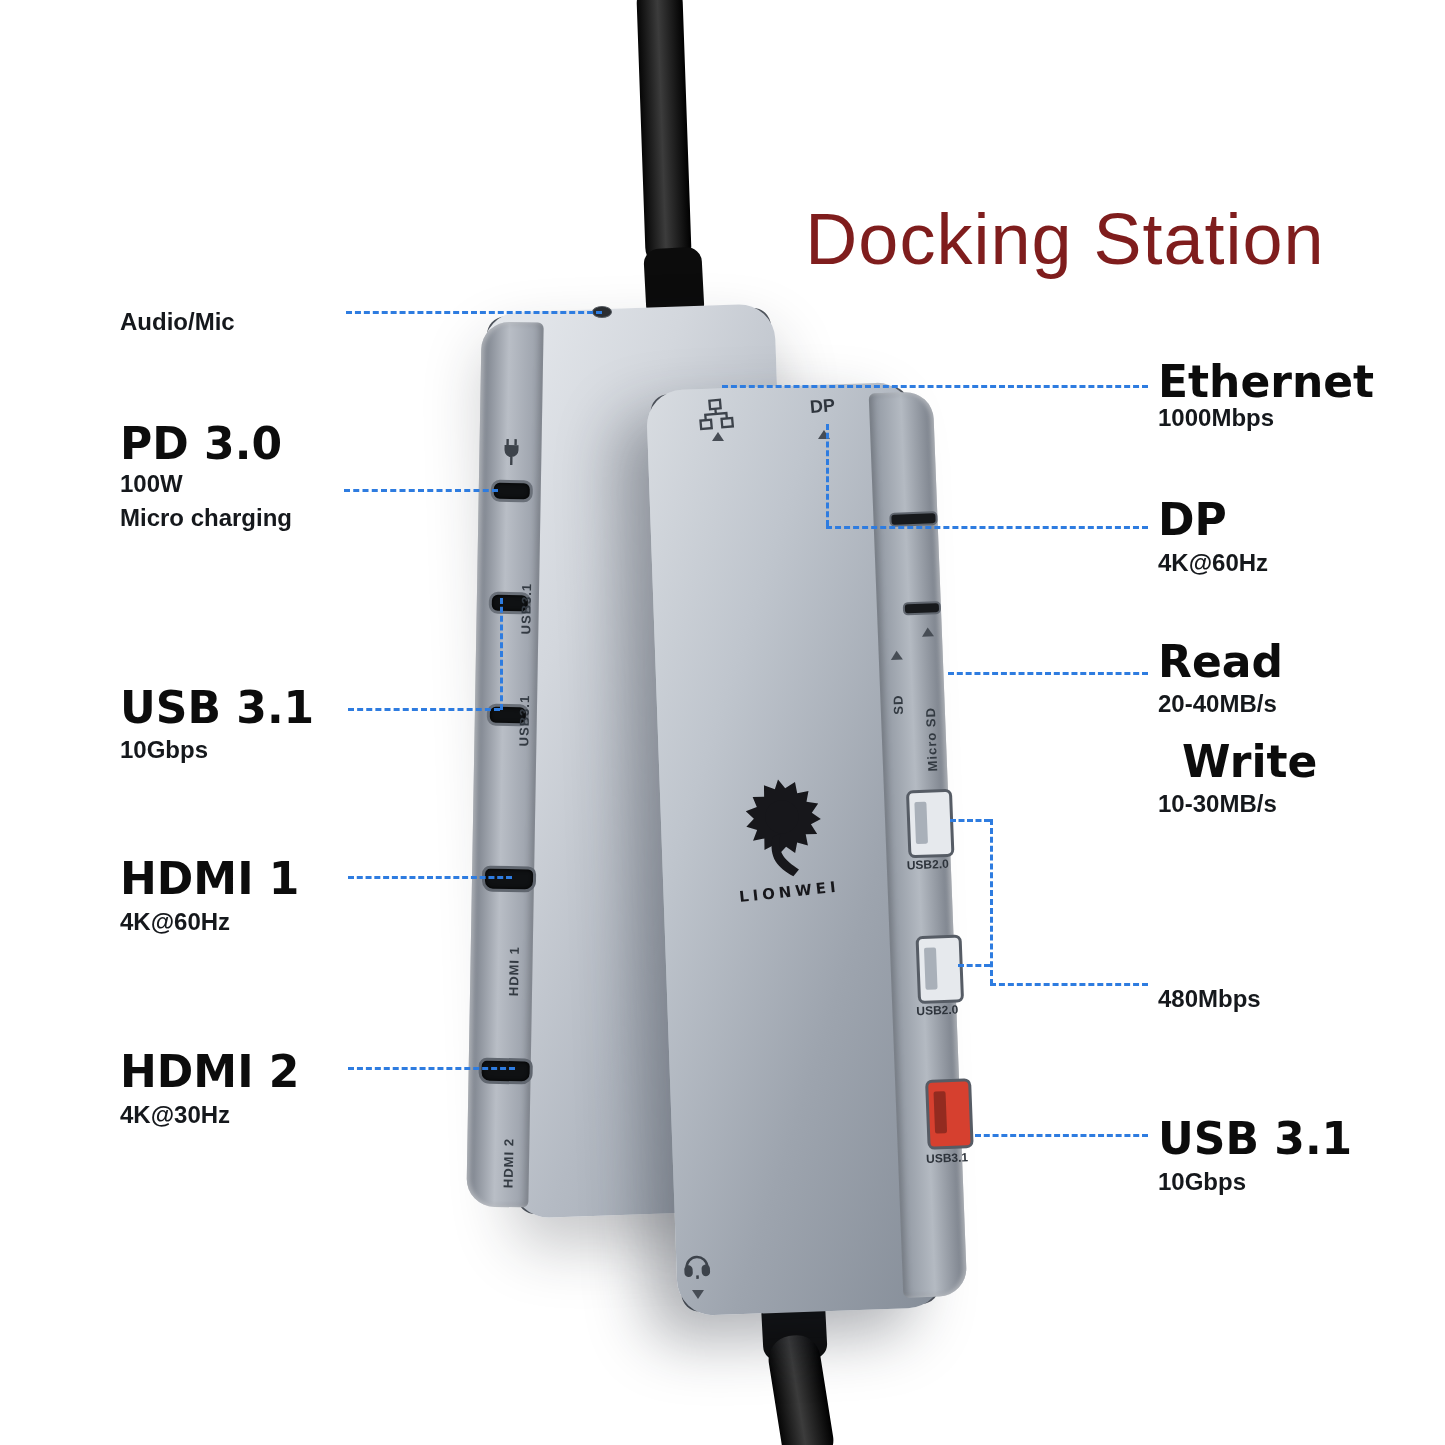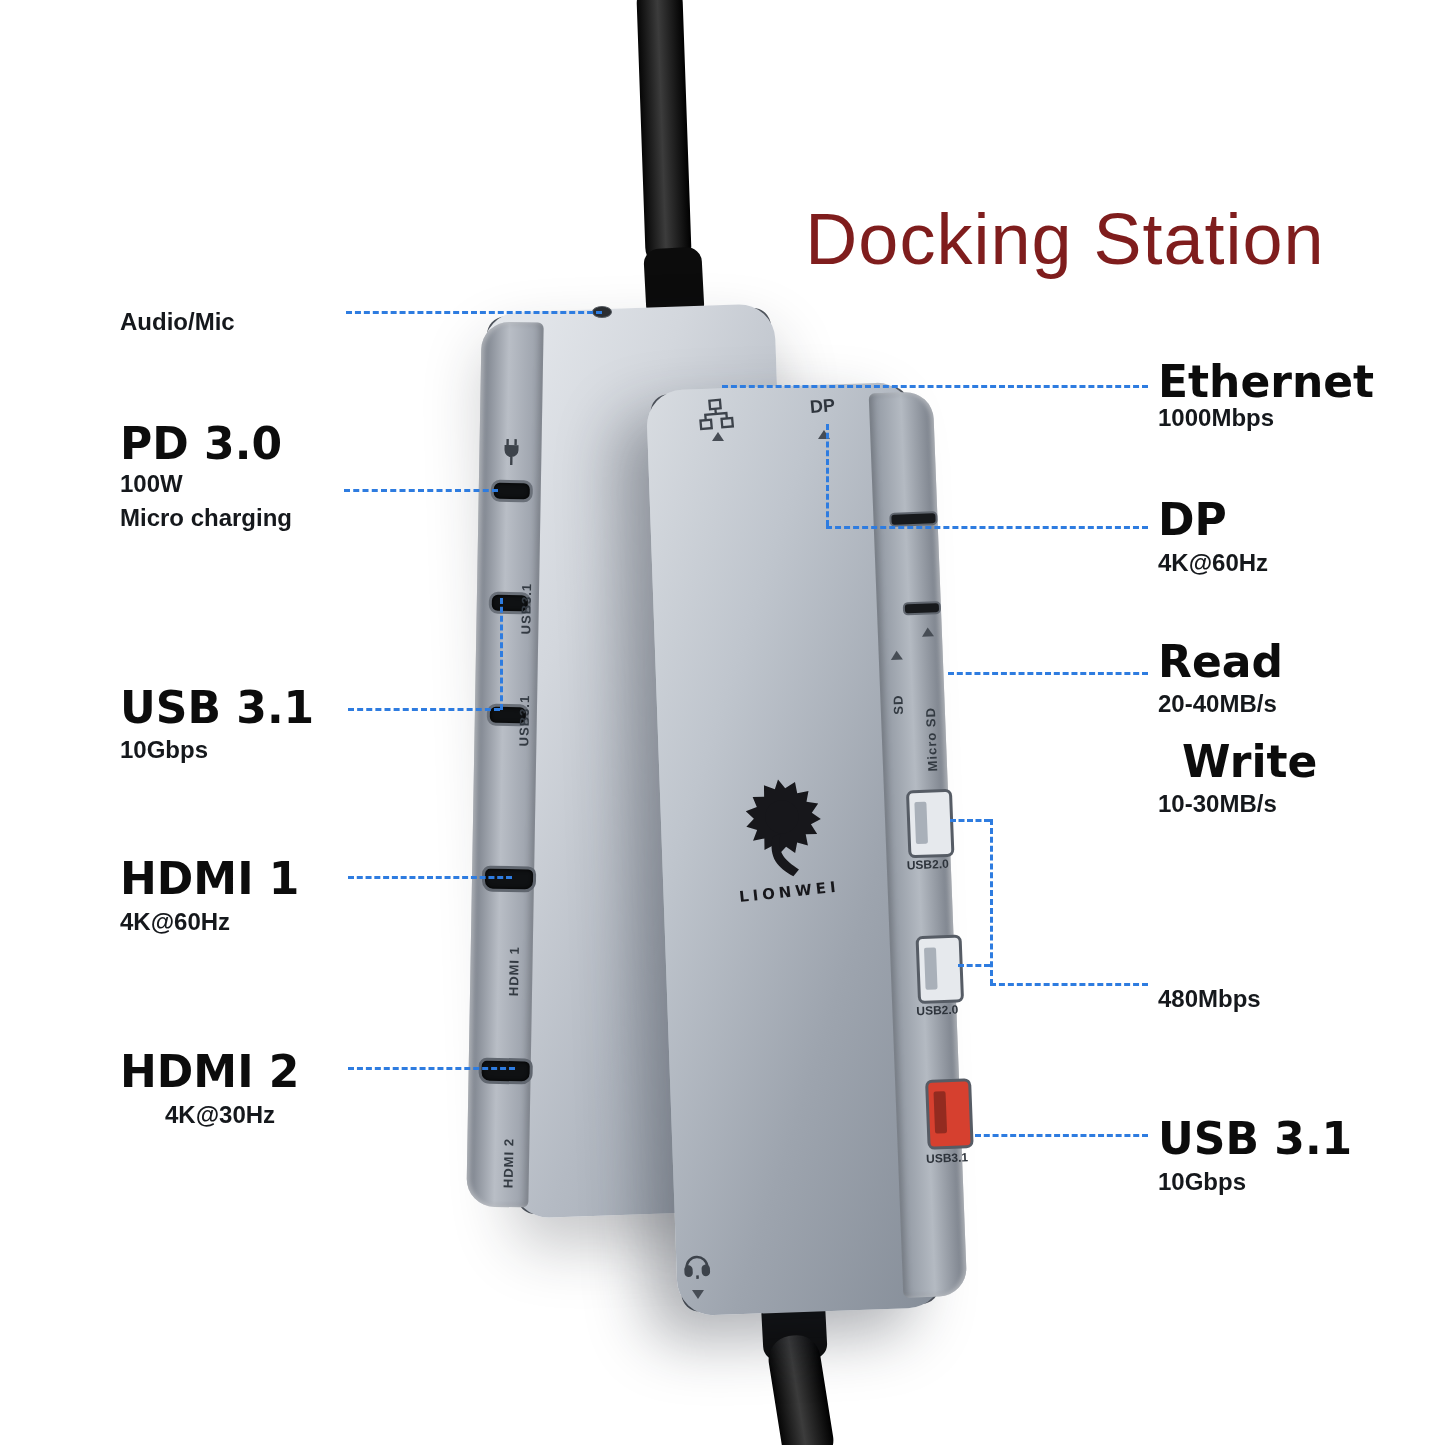--- a/index.html
+++ b/index.html
@@ -202,21 +202,21 @@
   <div class="co-title" style="left:120px;top:682px;">USB 3.1</div>
   <div class="co-sub" style="left:120px;top:736px;">10Gbps</div>
   <div class="dash-h" style="left:348px;top:708px;width:152px;"></div>
   <div class="dash-v" style="left:500px;top:598px;height:112px;"></div>
 
   <div class="co-title" style="left:120px;top:853px;">HDMI 1</div>
   <div class="co-sub" style="left:120px;top:908px;">4K@60Hz</div>
   <div class="dash-h" style="left:348px;top:876px;width:164px;"></div>
 
   <div class="co-title" style="left:120px;top:1046px;">HDMI 2</div>
-  <div class="co-sub" style="left:120px;top:1101px;margin-left:45px;">4K@30Hz</div>
+  <div class="co-sub" style="left:120px;top:1101px;">4K@30Hz</div>
   <div class="dash-h" style="left:348px;top:1067px;width:167px;"></div>
 
   <div class="co-title" style="left:1158px;top:356px;">Ethernet</div>
   <div class="co-sub" style="left:1158px;top:404px;">1000Mbps</div>
   <div class="dash-h" style="left:722px;top:385px;width:426px;"></div>
 
   <div class="co-title" style="left:1158px;top:494px;">DP</div>
   <div class="co-sub" style="left:1158px;top:549px;">4K@60Hz</div>
   <div class="dash-v" style="left:826px;top:424px;height:102px;"></div>
   <div class="dash-h" style="left:826px;top:526px;width:322px;"></div>

